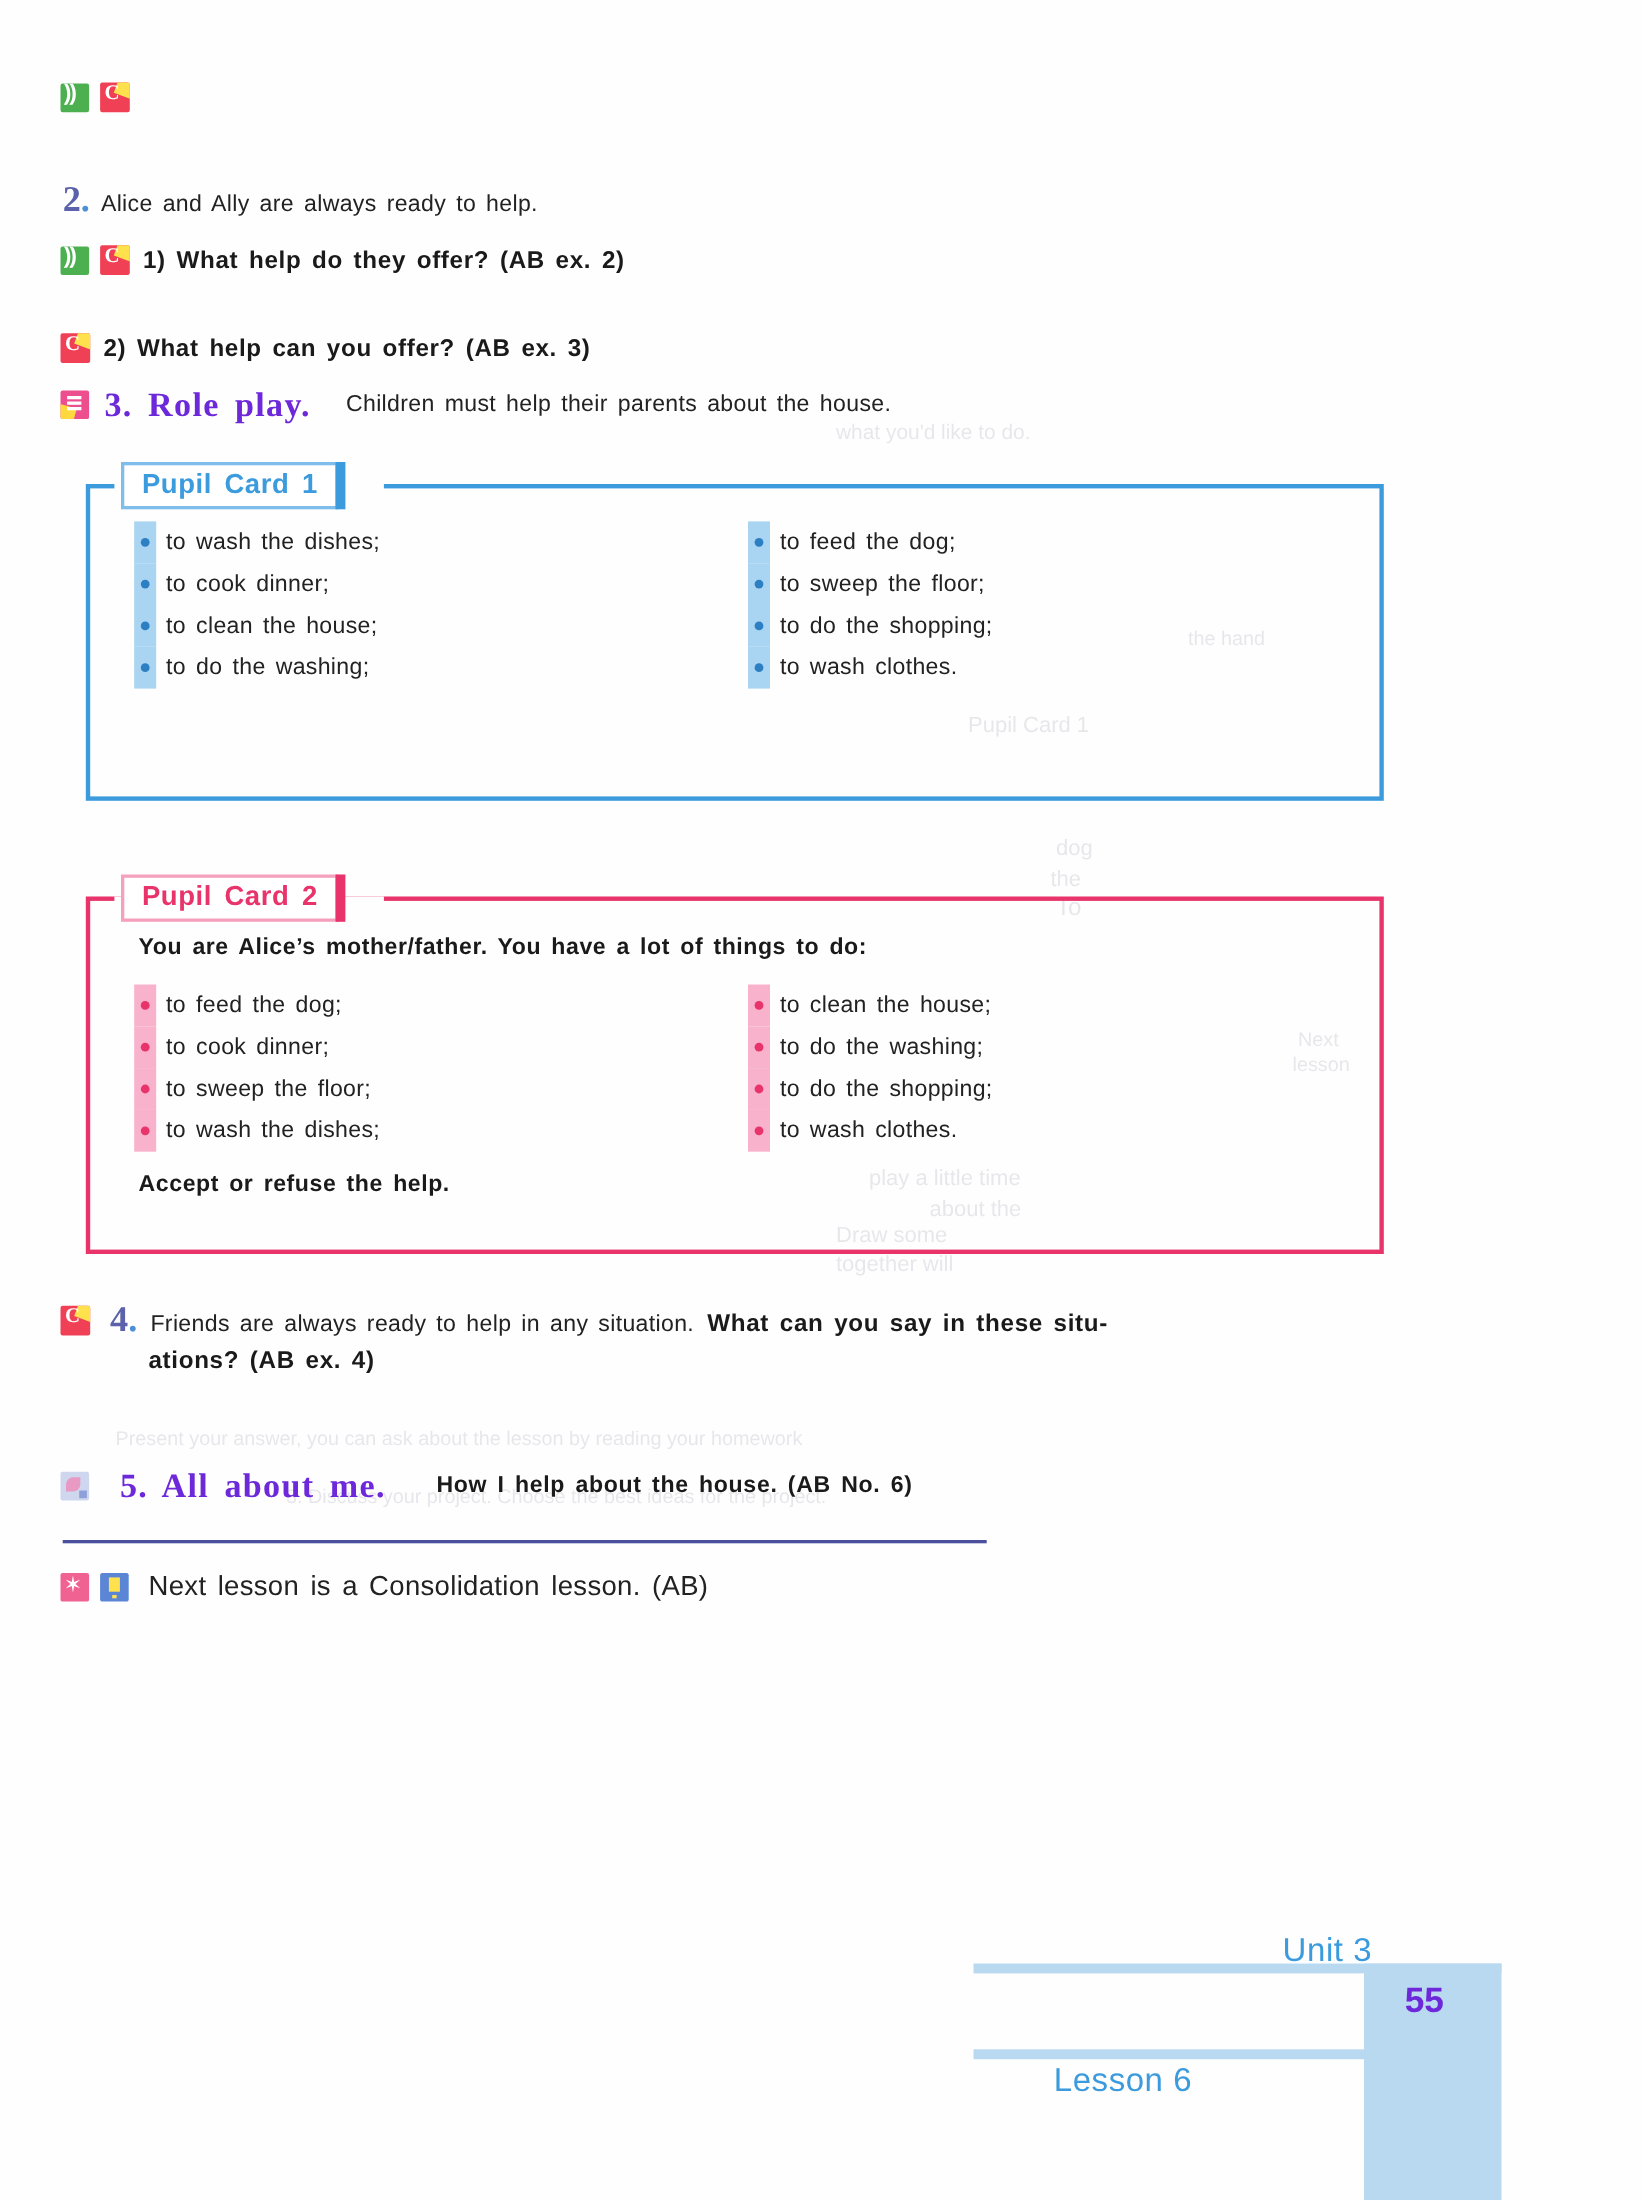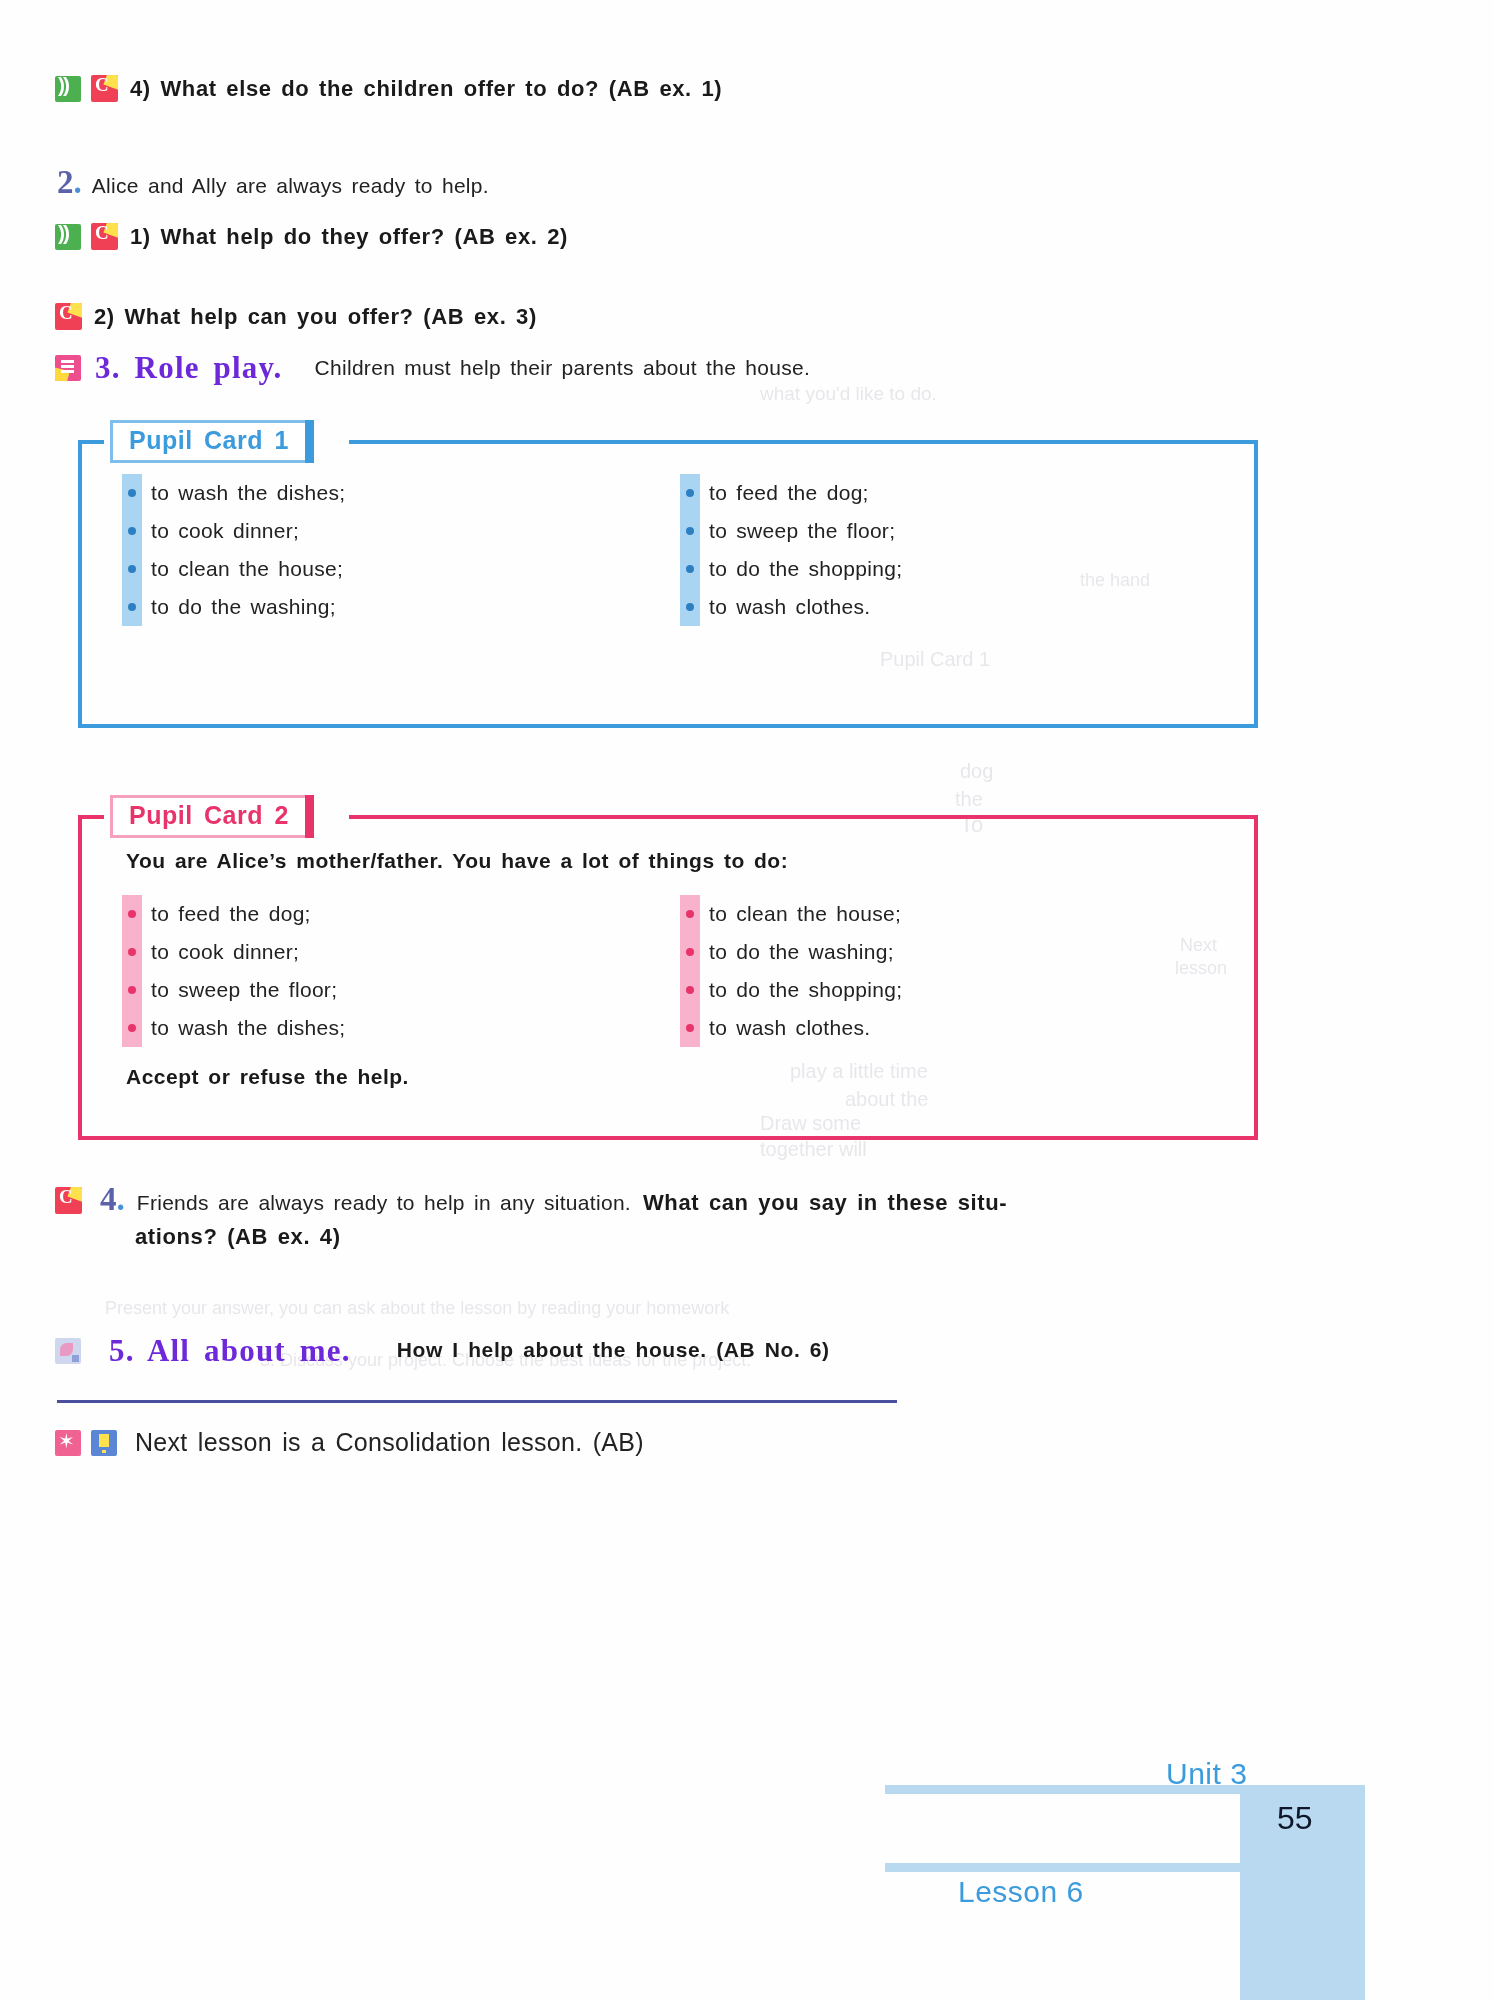--- a/index.html
+++ b/index.html
@@ -302,22 +302,22 @@
   }
   .unit-txt {
     position: absolute;
     font-size: 30px;
     color: #3b9bdd;
     letter-spacing: 0.5px;
   }
   .page-num {
     position: absolute;
     font-size: 32px;
-    font-weight: normal;
-    color: #0f172a;
+    font-weight: bold;
+    color: #6d28d9;
     text-align: center;
   }
 
   
   .ghost {
     position: absolute;
     color: rgba(120,120,140,0.17);
     font-size: 19px;
     font-family: "Liberation Sans", sans-serif;
     pointer-events: none;
@@ -345,21 +345,20 @@
       <div class="ghost" style="left: 760px; top: 1138px; font-size: 20px;">together will</div>
       <div class="ghost" style="left: 105px; top: 1298px; font-size: 18px;">Present your answer, you can ask about the lesson by reading your homework</div>
       <div class="ghost" style="left: 260px; top: 1350px; font-size: 18px;">3.  Discuss your project. Choose the best ideas for the project.</div>
     </div>
 
   <div class="ex-row" style="position:absolute; left:55px; top:74px; width:1100px;">
     <span class="icon-pair">
       <span class="icon-sq ico-listen"></span>
       <span class="icon-sq ico-speak"></span>
     </span>
-    <span class="q-bold">4) What else do the children offer to do? (AB ex. 1)</span>
   </div>
 
   <div style="position:absolute; left:57px; top:168px; display:flex; align-items:baseline; gap:10px;">
     <span class="num-blue"><span>2</span><span class="dot">.</span></span>
     <span class="q-plain">Alice and Ally are always ready to help.</span>
   </div>
 
   <div class="ex-row" style="position:absolute; left:55px; top:222px; width:1100px;">
     <span class="icon-pair">
       <span class="icon-sq ico-listen"></span>

